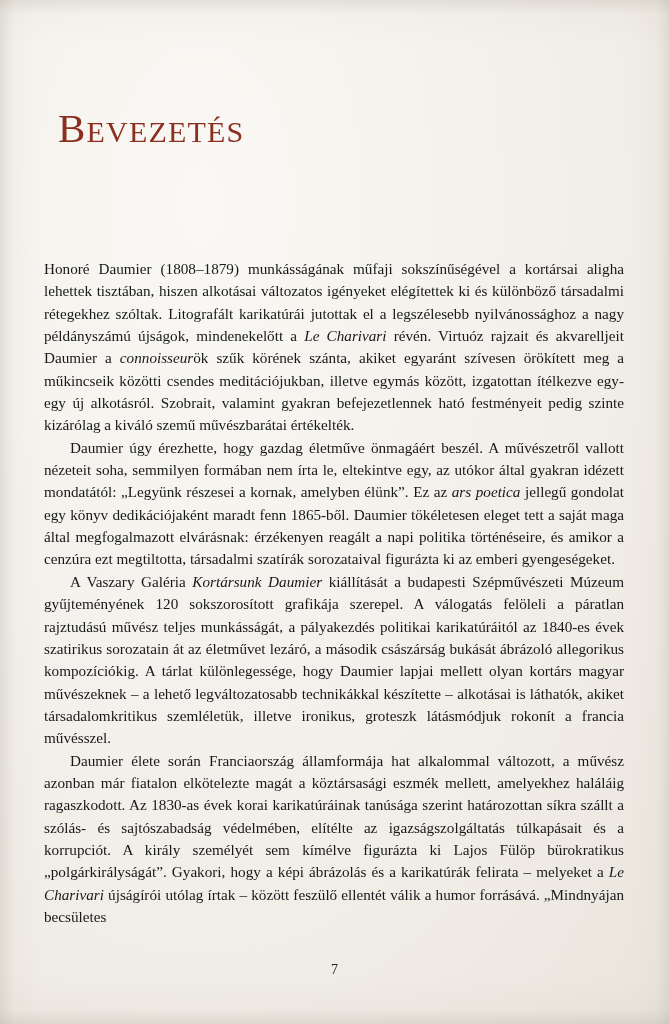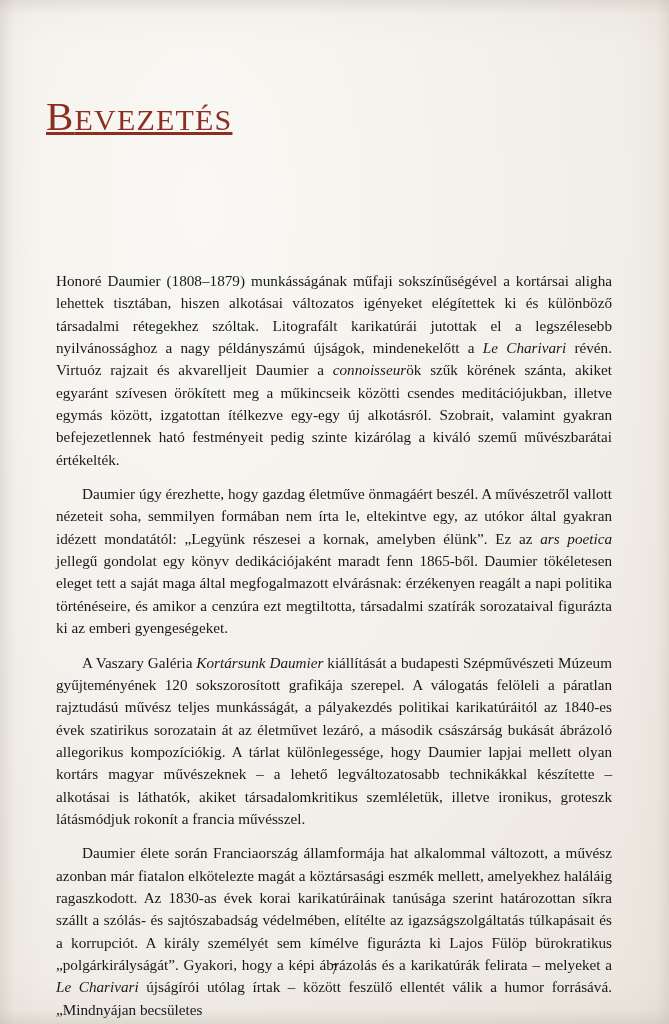--- a/index.html
+++ b/index.html
@@ -36,40 +36,39 @@
   }
   .chapter-title {
     position: absolute;
     left: 46px;
     top: 96px;
     color: #8c2f20;
     font-family: "Liberation Serif", serif;
     font-weight: normal;
     font-size: 30px;
     letter-spacing: 1.2px;
-    margin: 0;
+    margin: 12px;
     line-height: 1;
-    text-decoration: underline;
   }
   .chapter-title .drop {
     font-size: 41px;
   }
   .body-text {
     position: absolute;
     left: 44px;
     top: 258px;
     width: 580px;
     font-size: 15.2px;
     line-height: 22.35px;
     text-align: justify;
     text-justify: inter-word;
     color: #16181a;
   }
   .body-text p {
-    margin: 12px;
+    margin: 0;
   }
   .body-text p + p {
     text-indent: 26px;
   }
   .body-text i {
     font-style: italic;
   }
   .page-number {
     position: absolute;
     left: 0;

